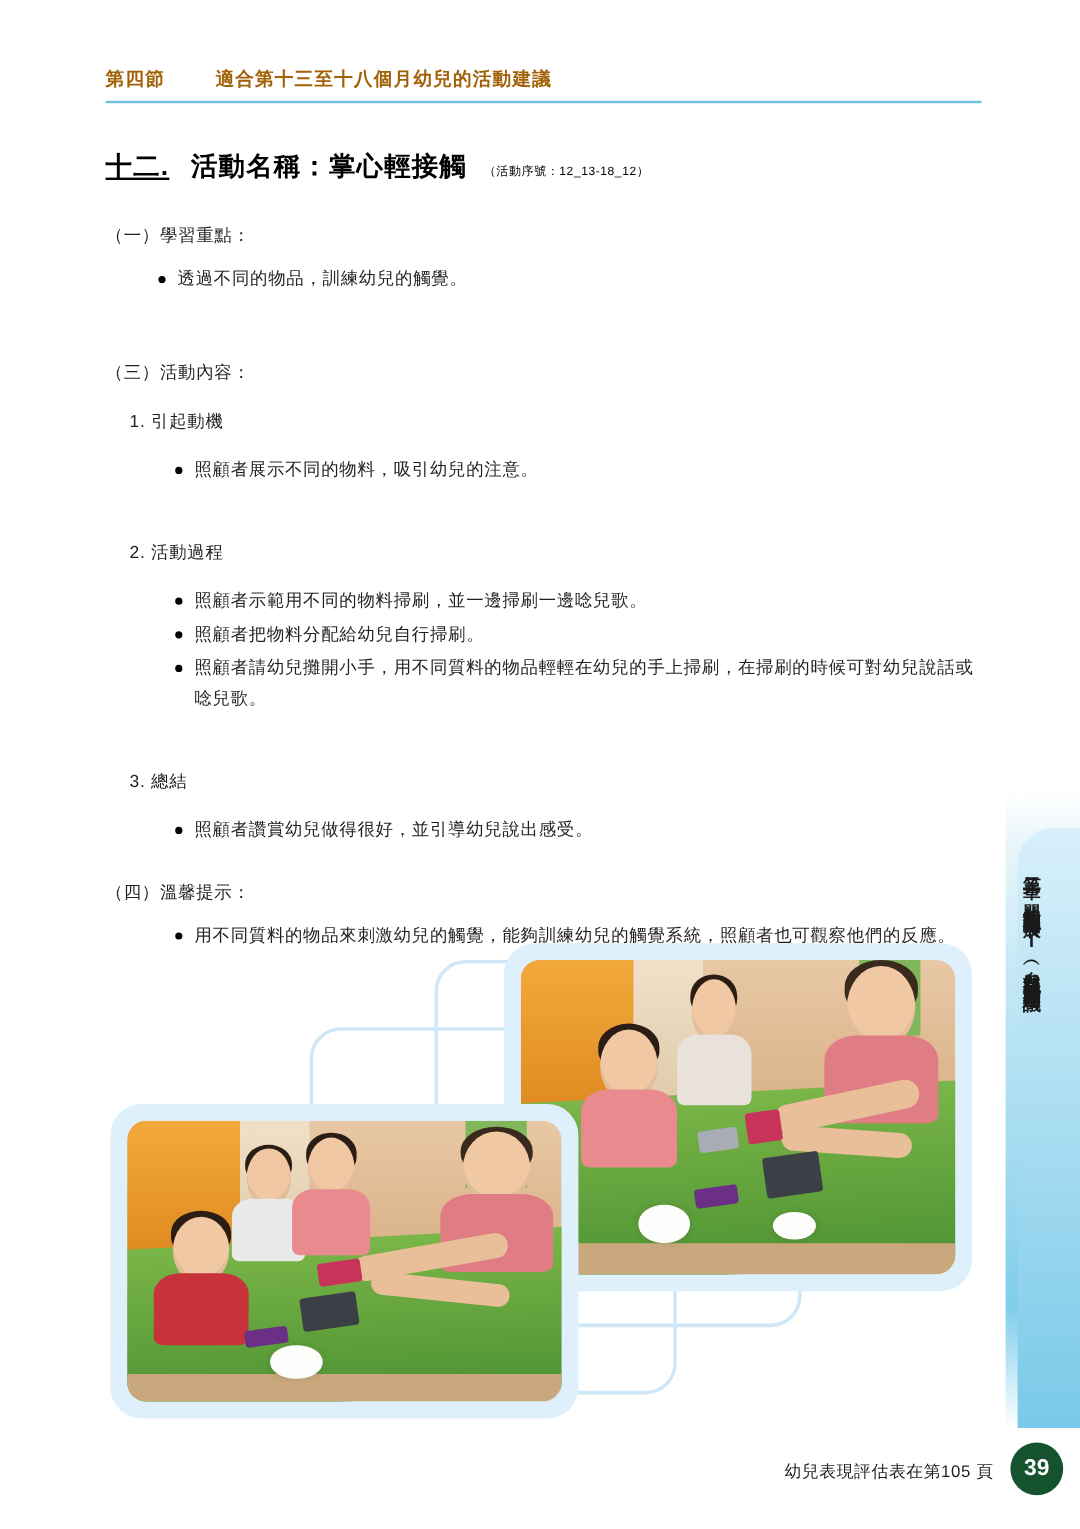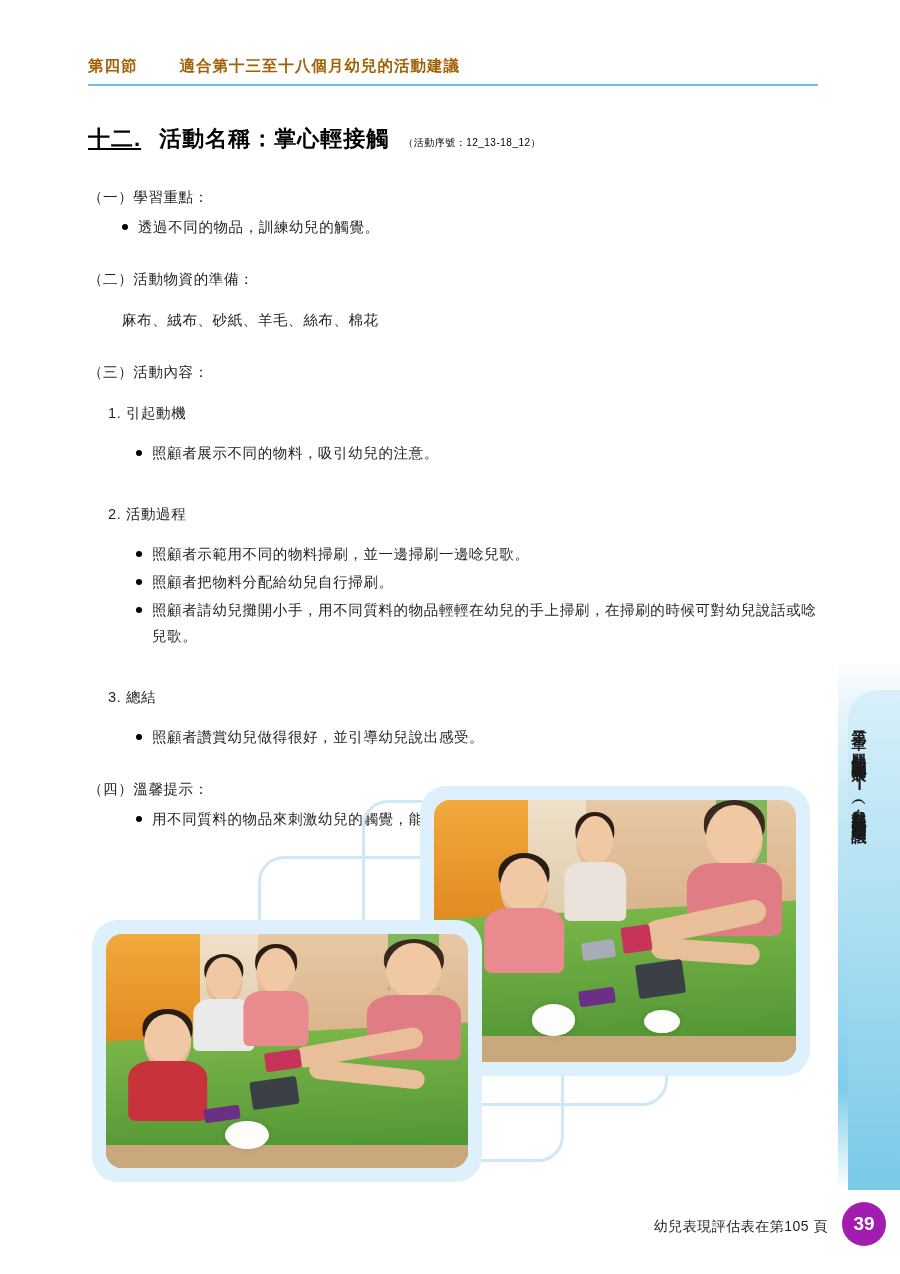--- a/index.html
+++ b/index.html
@@ -63,21 +63,21 @@
     line-height: 30px;
   }
 
   .page-number-badge {
     position: absolute;
     right: 14px;
     bottom: 28px;
     width: 44px;
     height: 44px;
     border-radius: 50%;
-    background: #a21caf;
+    background: #14532d;
     color: #ffffff;
     font-size: 19px;
     font-weight: bold;
     display: flex;
     align-items: center;
     justify-content: center;
   }
 
   
   .section-header {
@@ -125,21 +125,21 @@
     top: 184px;
     width: 740px;
     font-size: 14.5px;
     line-height: 26px;
     letter-spacing: 0.6px;
   }
   .grp { margin-bottom: 14px; }
   .grp-label { margin: 0 0 4px 0; }
   .sub-label { margin-left: 20px; }
   .plain-indent { margin-left: 34px; }
-  .bullet-list { list-style: none; margin: 0; padding: 0; }
+  .bullet-list { list-style: none; margin: 10px; padding: 0; }
   .bullet-list li {
     position: relative;
     padding-left: 16px;
     margin-left: 34px;
     margin-bottom: 2px;
   }
   .bullet-list li::before {
     content: "";
     position: absolute;
     left: 0;
@@ -281,22 +281,20 @@
     <div class="grp">
       <p class="grp-label">（一）學習重點：</p>
       <ul class="bullet-list">
         <li>透過不同的物品，訓練幼兒的觸覺。</li>
       </ul>
     </div>
 
     <div class="spacer-sm"></div>
 
     <div class="grp">
-      <p class="grp-label">（二）活動物資的準備：</p>
-      <p class="plain-indent">麻布、絨布、砂紙、羊毛、絲布、棉花</p>
     </div>
 
     <div class="spacer-sm"></div>
 
     <div class="grp">
       <p class="grp-label">（三）活動內容：</p>
 
       <p class="sub-label">1. 引起動機</p>
       <ul class="bullet-list deep">
         <li>照顧者展示不同的物料，吸引幼兒的注意。</li>

